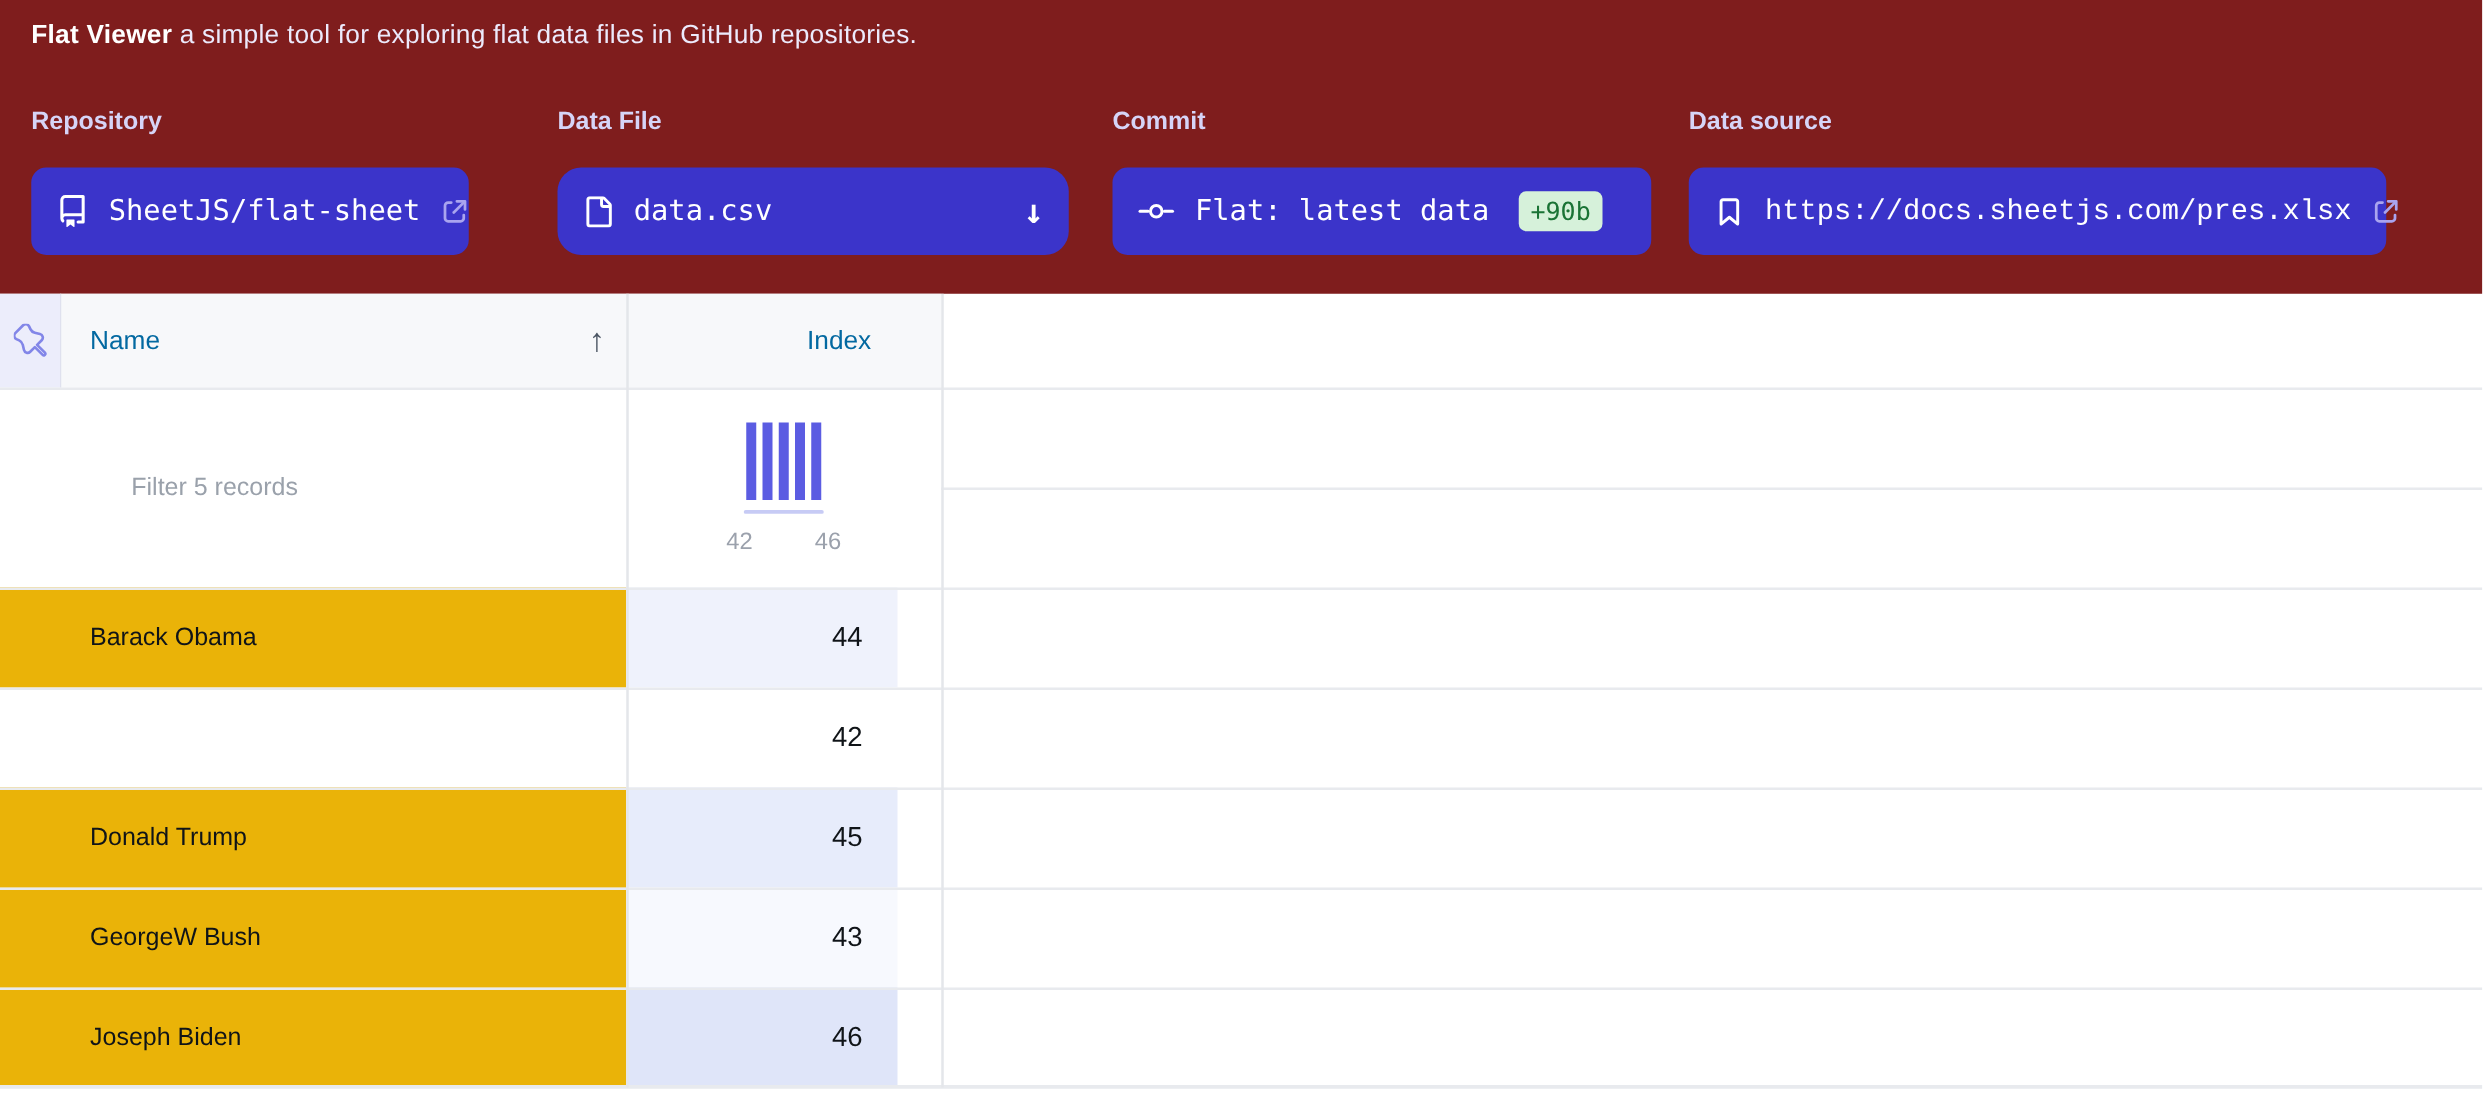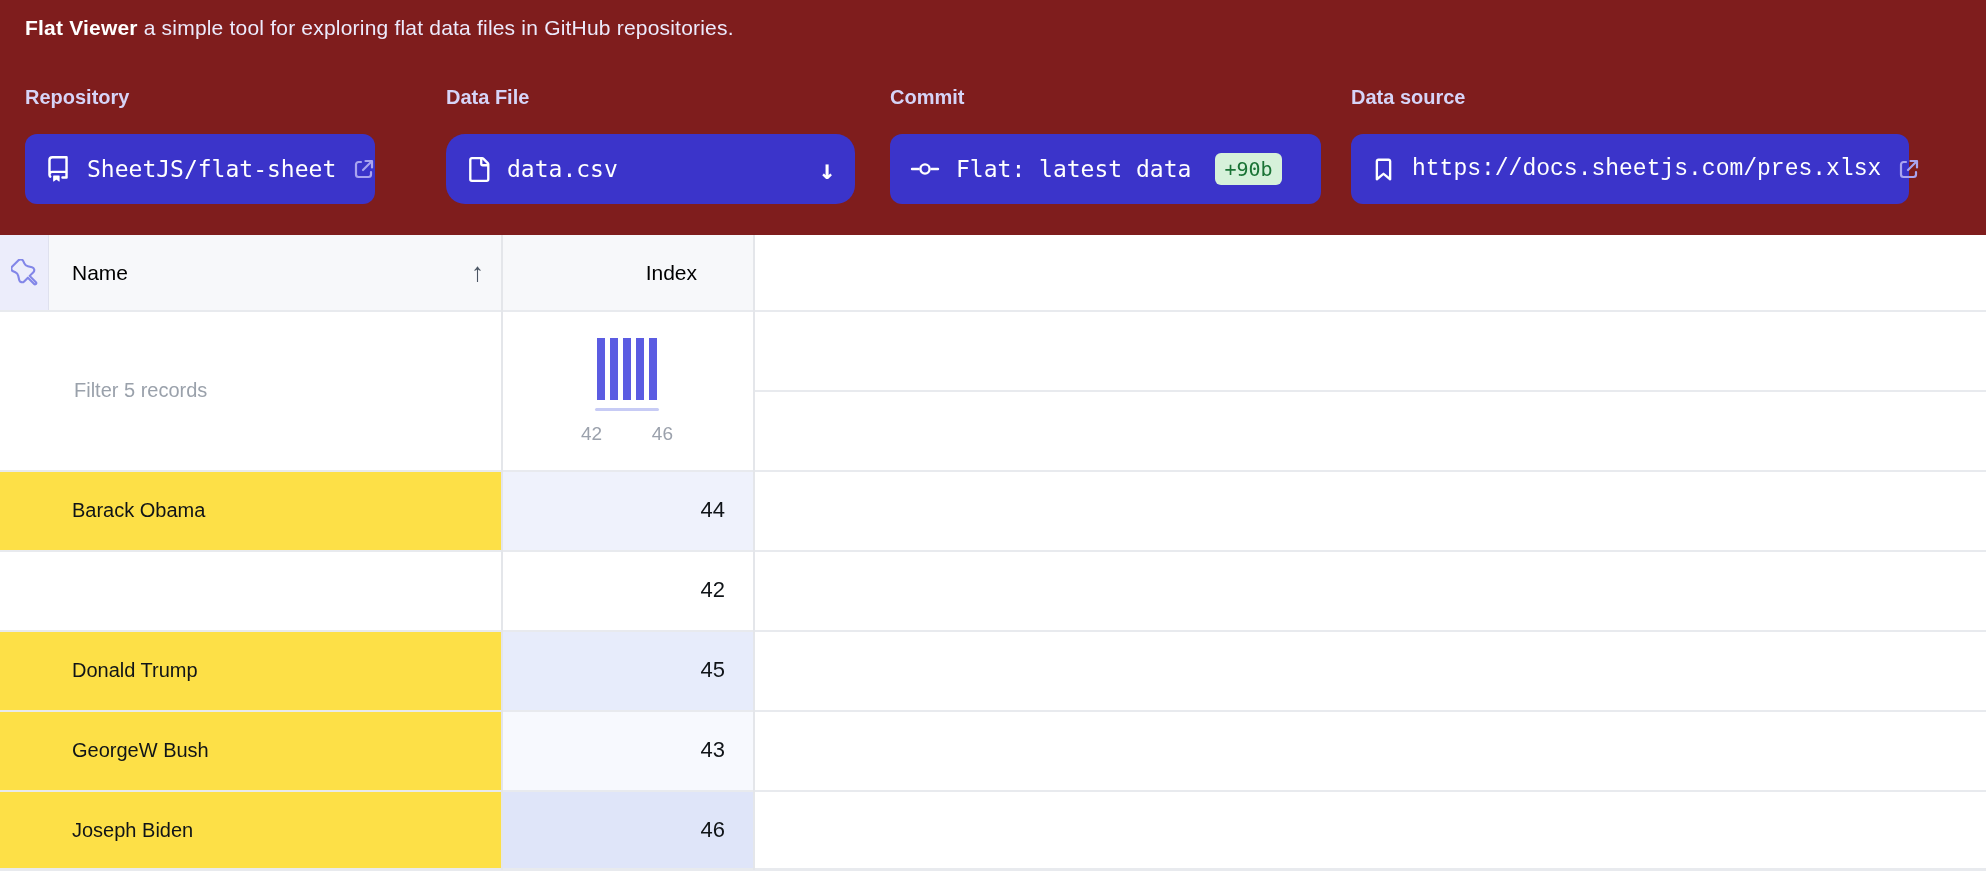--- a/index.html
+++ b/index.html
@@ -27,41 +27,41 @@
   }
   #f-repo{left:25px;width:350px;}   #l-repo{left:25px;}
   #f-file{left:446px;width:409px;border-radius:19px;}  #l-file{left:446px;}
   #f-commit{left:890px;width:431px;}#l-commit{left:890px;}
   #f-src{left:1351px;width:558px;font-family:Liberation Mono, monospace;}  #l-src{left:1351px;}
   
   .th{position:absolute;top:235px;height:75px;background:#f7f8fa;box-sizing:border-box;}
   #pin-cell{left:0;width:48px;background:#ecedfb;display:flex;align-items:center;justify-content:center;color:#8286e8;cursor:pointer;}
   #name-head{left:48px;width:454px;display:flex;align-items:center;padding-left:24px;cursor:pointer;}
   #index-head{left:502px;width:251px;display:flex;align-items:center;justify-content:flex-end;padding-right:56px;cursor:pointer;}
-  .th .col-title{font-size:21px;color:#000000;}
+  .th .col-title{font-size:21px;color:#0369a1;}
   .sort-arrow{margin-left:auto;margin-right:18px;font-size:26px;color:#4b5563;}
   
-  .filter-name{position:absolute;left:0;top:312px;width:501px;height:156px;background:#fff;display:flex;align-items:center;}
+  .filter-name{position:absolute;left:0;top:312px;width:501px;height:156px;background:#fff;display:flex;align-items:center;padding-left:31px;}
   .filter-name input{
     border:none;outline:none;width:400px;margin-left:72px;font-size:20px;color:#30343a;
     font-family:"Liberation Sans", sans-serif;background:transparent;
   }
   .filter-name input::placeholder{color:#9aa1ab;}
   .filter-index{position:absolute;left:501px;top:312px;width:252px;height:156px;background:#fff;
     display:flex;flex-direction:column;align-items:center;justify-content:flex-start;}
   .hist{display:flex;align-items:flex-end;gap:5px;margin-top:26px;height:62px;}
   .hist .bar{width:8px;background:#5b5ce2;}
   .hist-underline{width:64px;height:3px;background:#c7cbf5;border-radius:2px;margin-top:8px;cursor:pointer;}
   .hist-labels{width:92px;display:flex;justify-content:space-between;margin-top:12px;
     font-size:19px;color:#9ba1ac;}
   
   .row{position:absolute;left:0;width:1986px;height:80px;}
   .cell-name{position:absolute;left:0;top:0;width:501px;height:80px;display:flex;align-items:center;
-    padding-left:72px;box-sizing:border-box;font-size:20px;color:#101418;background:#fde047;}
-  .cell-index{position:absolute;left:501px;top:0;width:252px;height:80px;display:flex;align-items:center;
+    padding-left:72px;box-sizing:border-box;font-size:20px;color:#101418;background:#eab308;}
+  .cell-index{position:absolute;left:501px;top:0;width:217px;height:80px;display:flex;align-items:center;
     justify-content:flex-end;padding-right:28px;box-sizing:border-box;font-size:22px;color:#101418;}
   
   .hline{position:absolute;left:0;width:1986px;height:2px;background:#e8eaee;z-index:5;}
   .hline.right-only{left:753px;width:1233px;}
   .vline{position:absolute;top:235px;width:2px;height:635px;background:#e4e6ea;z-index:5;}
   .pin-sep{position:absolute;left:48px;top:235px;width:1px;height:75px;background:#dfe1ee;z-index:6;}
   svg{display:block;}
 </style>
 </head>
 <body>

